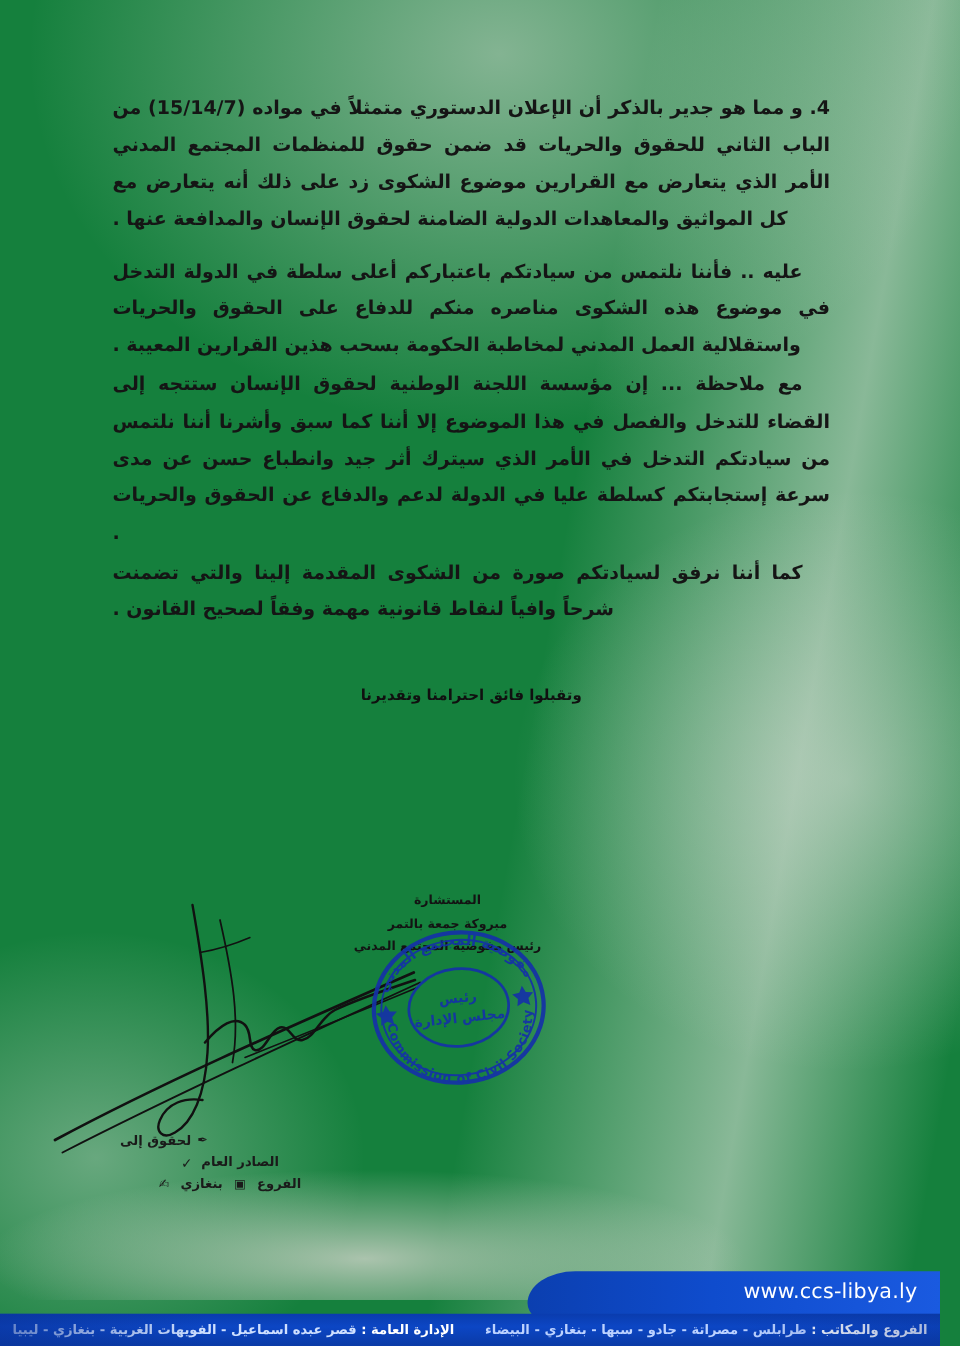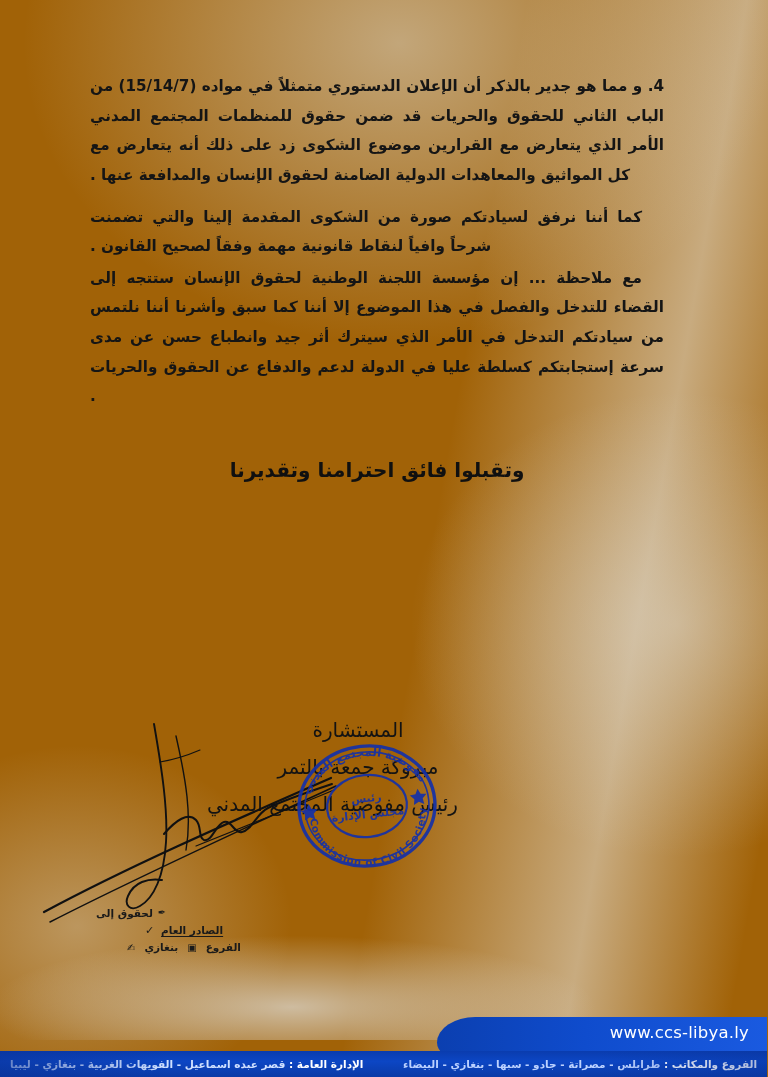--- a/index.html
+++ b/index.html
@@ -6,21 +6,21 @@
   html, body {
     margin: 0;
     padding: 0;
     background: #6b6b6b;
   }
   .page {
     position: relative;
     width: 768px;
     height: 1077px;
     margin: 0 auto;
-    background: #a16207;
+    background: #15803d;
     overflow: hidden;
     font-family: "DejaVu Sans", "Liberation Sans", sans-serif;
   }
   
   .scan-shade-a {
     position: absolute; inset: 0;
     background:
       radial-gradient(ellipse 70% 40% at 52% 4%, rgba(222,222,216,.55), rgba(255,255,255,0) 70%),
       radial-gradient(ellipse 48% 30% at 88% 58%, rgba(226,226,222,.45), rgba(255,255,255,0) 72%),
       radial-gradient(ellipse 40% 24% at 10% 86%, rgba(228,228,224,.4), rgba(255,255,255,0) 70%),
@@ -53,35 +53,35 @@
     color: #151515;
     -webkit-font-smoothing: none;
   }
   .para.indent { text-indent: 22px; }
   .para.center-last { text-align-last: center; }
   .spacer-sm { height: 10px; }
 
   .closing {
     margin-top: 46px;
     text-align: center;
-    font-size: 20px;
+    font-size: 12px;
     font-weight: bold;
     letter-spacing: .4px;
     color: #101010;
   }
 
   
   .sign-block {
     position: absolute;
     top: 712px;
     right: 310px;
     width: 200px;
     text-align: center;
-    font-size: 20px;
-    font-weight: normal;
+    font-size: 10px;
+    font-weight: bold;
     line-height: 1.85;
     color: #131313;
   }
   .sign-line { white-space: nowrap; }
 
   .signature-ink {
     position: absolute;
     left: 36px;
     top: 700px;
     width: 330px;
@@ -115,36 +115,35 @@
     font-size: 10.5px;
     font-weight: bold;
     line-height: 1.6;
     white-space: nowrap;
   }
   .cc-row.mid {
     justify-content: center;
     gap: 7px;
   }
   .cc-underline {
-    text-decoration: underline;
     text-underline-offset: 2px;
     letter-spacing: 1.6px;
   }
   .cc-row.bottom {
     justify-content: center;
     gap: 9px;
     font-size: 10.5px;
   }
   .glyph { font-size: 10px; display: inline-block; }
   .check { font-size: 11px; }
 
   
   .footer {
     position: absolute;
-    left: 0; right: 1px; bottom: 0;
+    left: 0; right: 16px; bottom: 0;
     height: 68px;
   }
   .footer-sweep {
     position: absolute;
     right: 0; top: 8px;
     width: 330px; height: 42px;
     background: linear-gradient(90deg, #0b3fb0 0%, #0f4ccd 45%, #1a5ae0 100%);
     border-bottom-right-radius: 0;
     border-top-left-radius: 60px 40px;
     border-bottom-left-radius: 34px 26px;
@@ -194,24 +193,25 @@
   <div class="scan-shade-a"></div>
   <div class="scan-shade-b"></div>
 
   <div class="content">
 
     <p class="para">4. و مما هو جدير بالذكر أن الإعلان الدستوري متمثلاً في مواده (15/14/7) من الباب الثاني للحقوق والحريات قد ضمن حقوق للمنظمات المجتمع المدني الأمر الذي يتعارض مع القرارين موضوع الشكوى زد على ذلك أنه يتعارض مع كل المواثيق والمعاهدات الدولية الضامنة لحقوق الإنسان والمدافعة عنها .</p>
 
     <div class="spacer-sm"></div>
 
 
+    <p class="para indent">عليه .. فأننا نلتمس من سيادتكم باعتباركم أعلى سلطة في الدولة التدخل في موضوع هذه الشكوى مناصره منكم للدفاع على الحقوق والحريات واستقلالية العمل المدني لمخاطبة الحكومة بسحب هذين القرارين المعيبة .</p>
+
+    <p class="para indent">مع ملاحظة ... إن مؤسسة اللجنة الوطنية لحقوق الإنسان ستتجه إلى القضاء للتدخل والفصل في هذا الموضوع إلا أننا كما سبق وأشرنا أننا نلتمس من سيادتكم التدخل في الأمر الذي سيترك أثر جيد وانطباع حسن عن مدى سرعة إستجابتكم كسلطة عليا في الدولة لدعم والدفاع عن الحقوق والحريات .</p>
 
     <p class="para indent">كما أننا نرفق لسيادتكم صورة من الشكوى المقدمة إلينا والتي تضمنت شرحاً وافياً لنقاط قانونية مهمة وفقاً لصحيح القانون .</p>
-
-    <p class="para indent">مع ملاحظة ... إن مؤسسة اللجنة الوطنية لحقوق الإنسان ستتجه إلى القضاء للتدخل والفصل في هذا الموضوع إلا أننا كما سبق وأشرنا أننا نلتمس من سيادتكم التدخل في الأمر الذي سيترك أثر جيد وانطباع حسن عن مدى سرعة إستجابتكم كسلطة عليا في الدولة لدعم والدفاع عن الحقوق والحريات .</p>
 
     <div class="closing">وتقبلوا فائق احترامنا وتقديرنا</div>
   </div>
 
   <div class="sign-block">
     <div class="sign-line">المستشارة</div>
     <div class="sign-line">مبروكة جمعة بالتمر</div>
     <div class="sign-line">رئيس مفوضية المجتمع المدني</div>
   </div>
 

